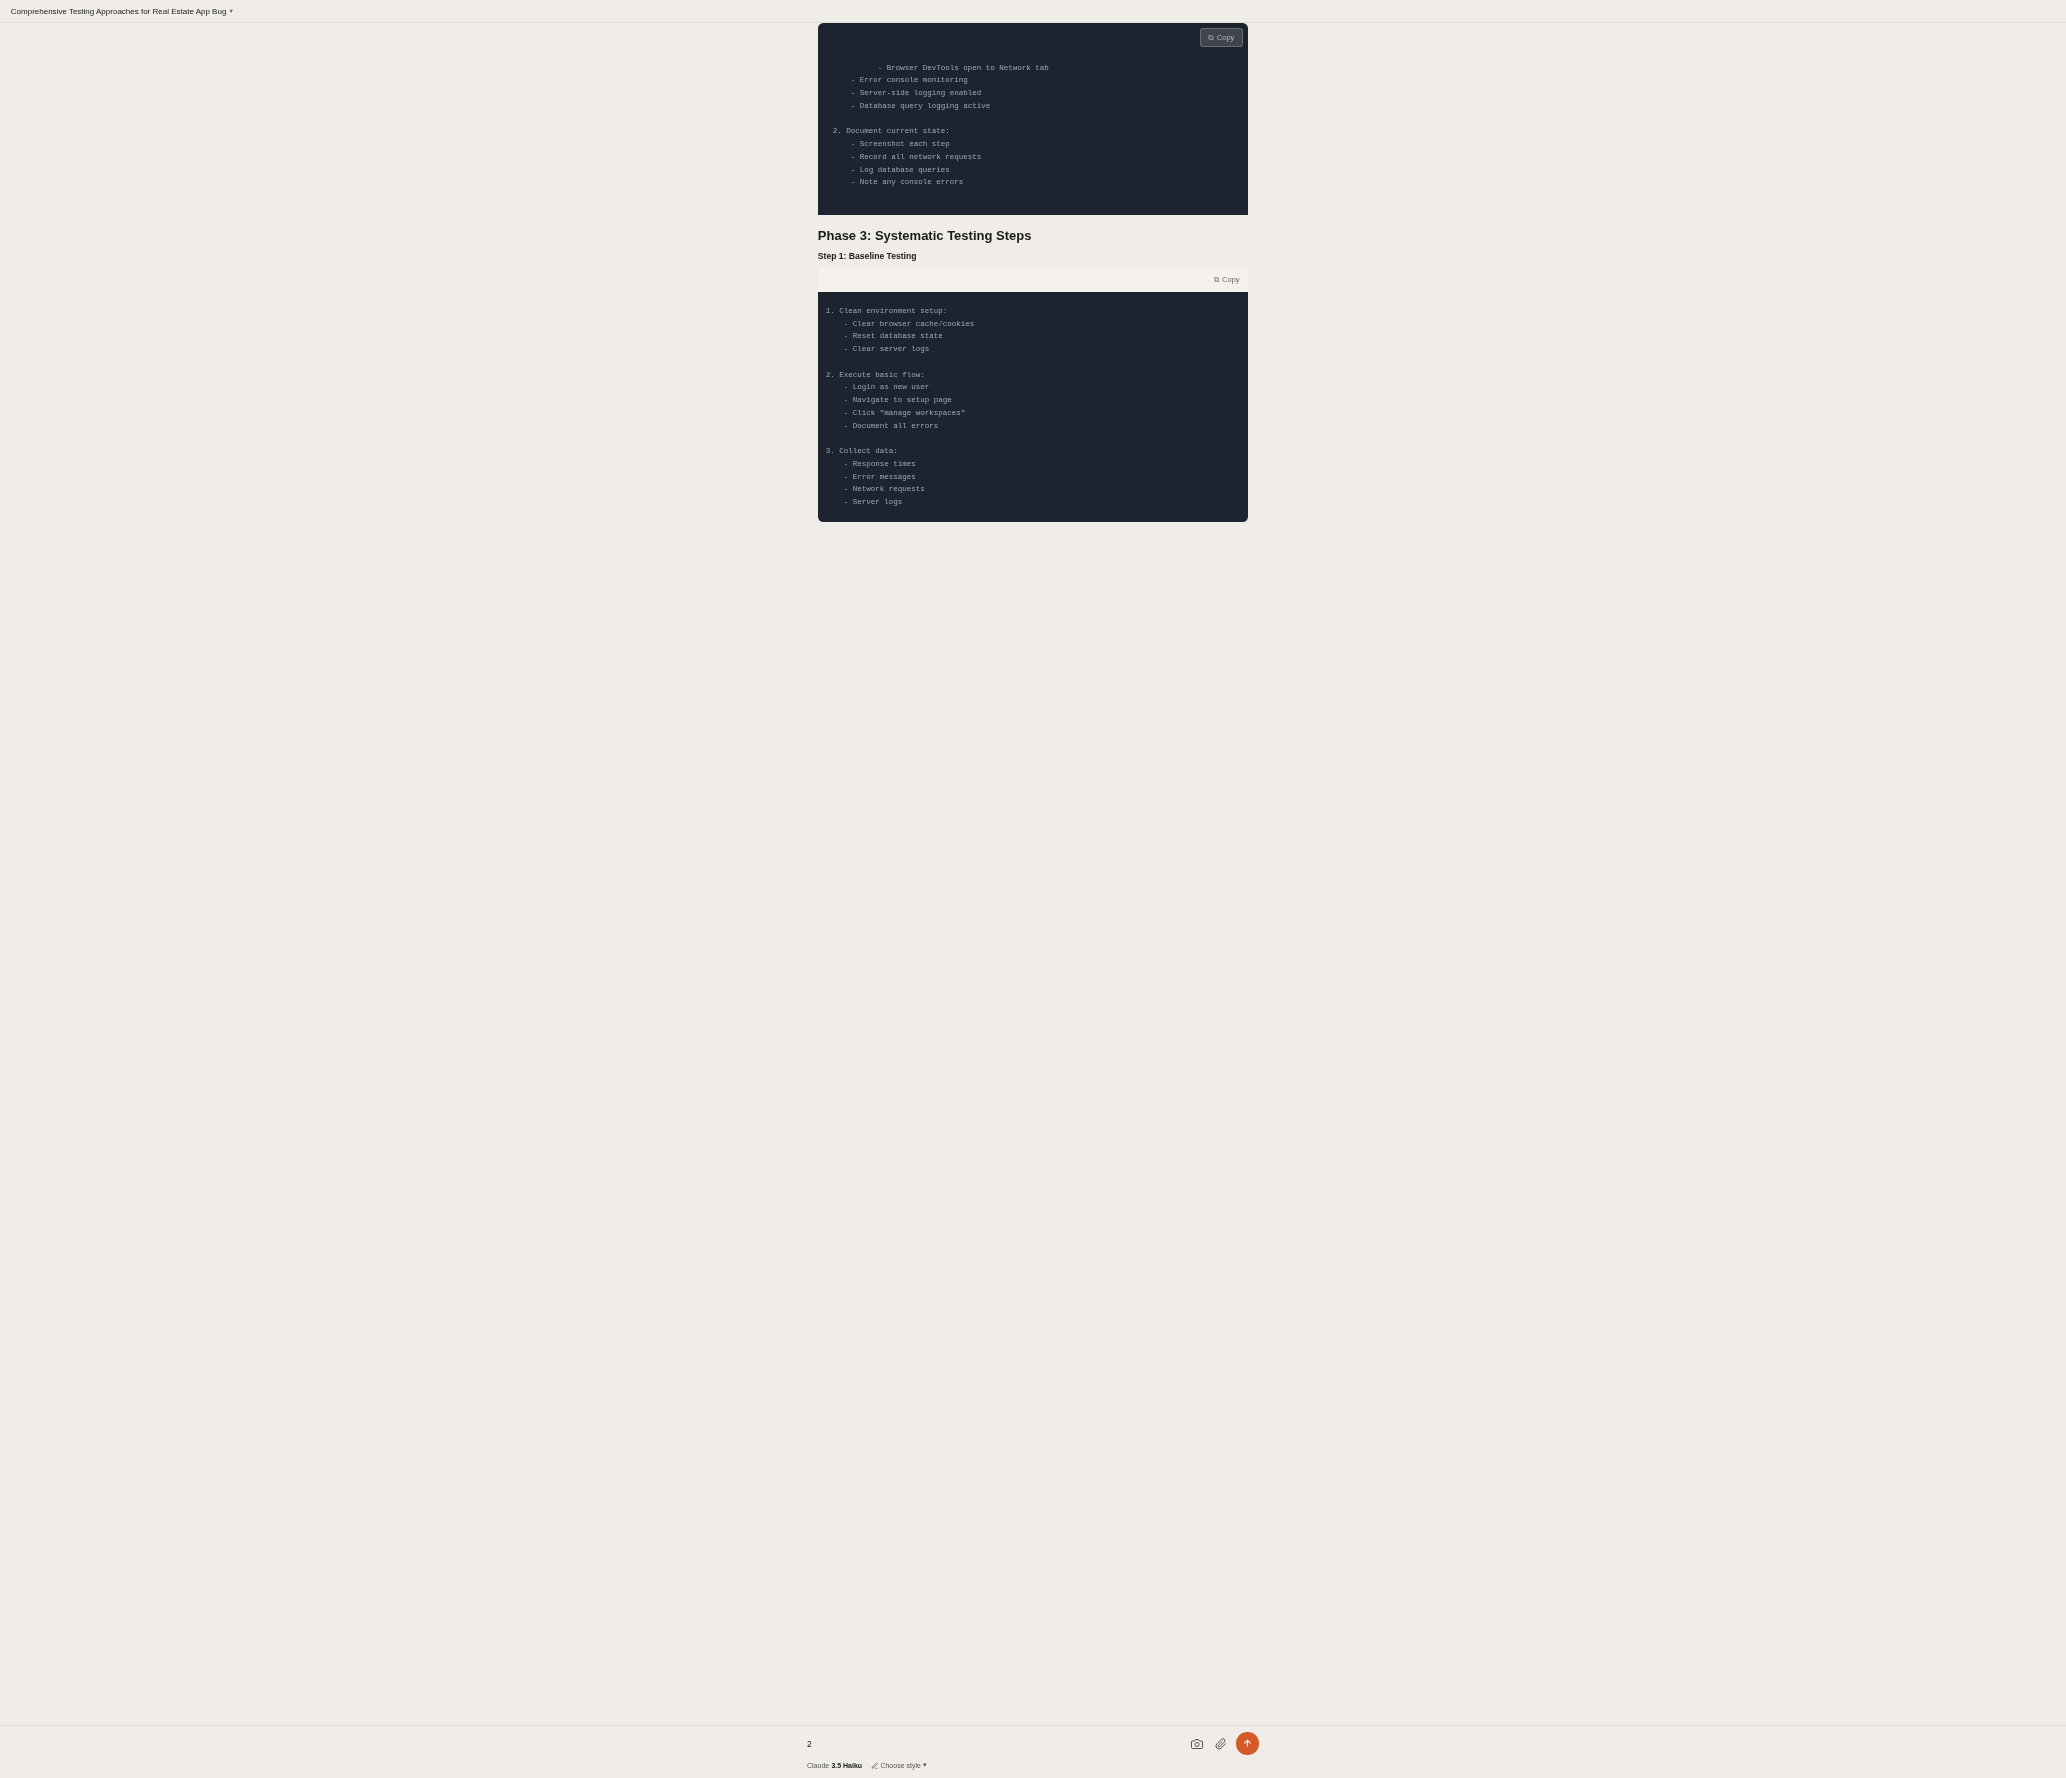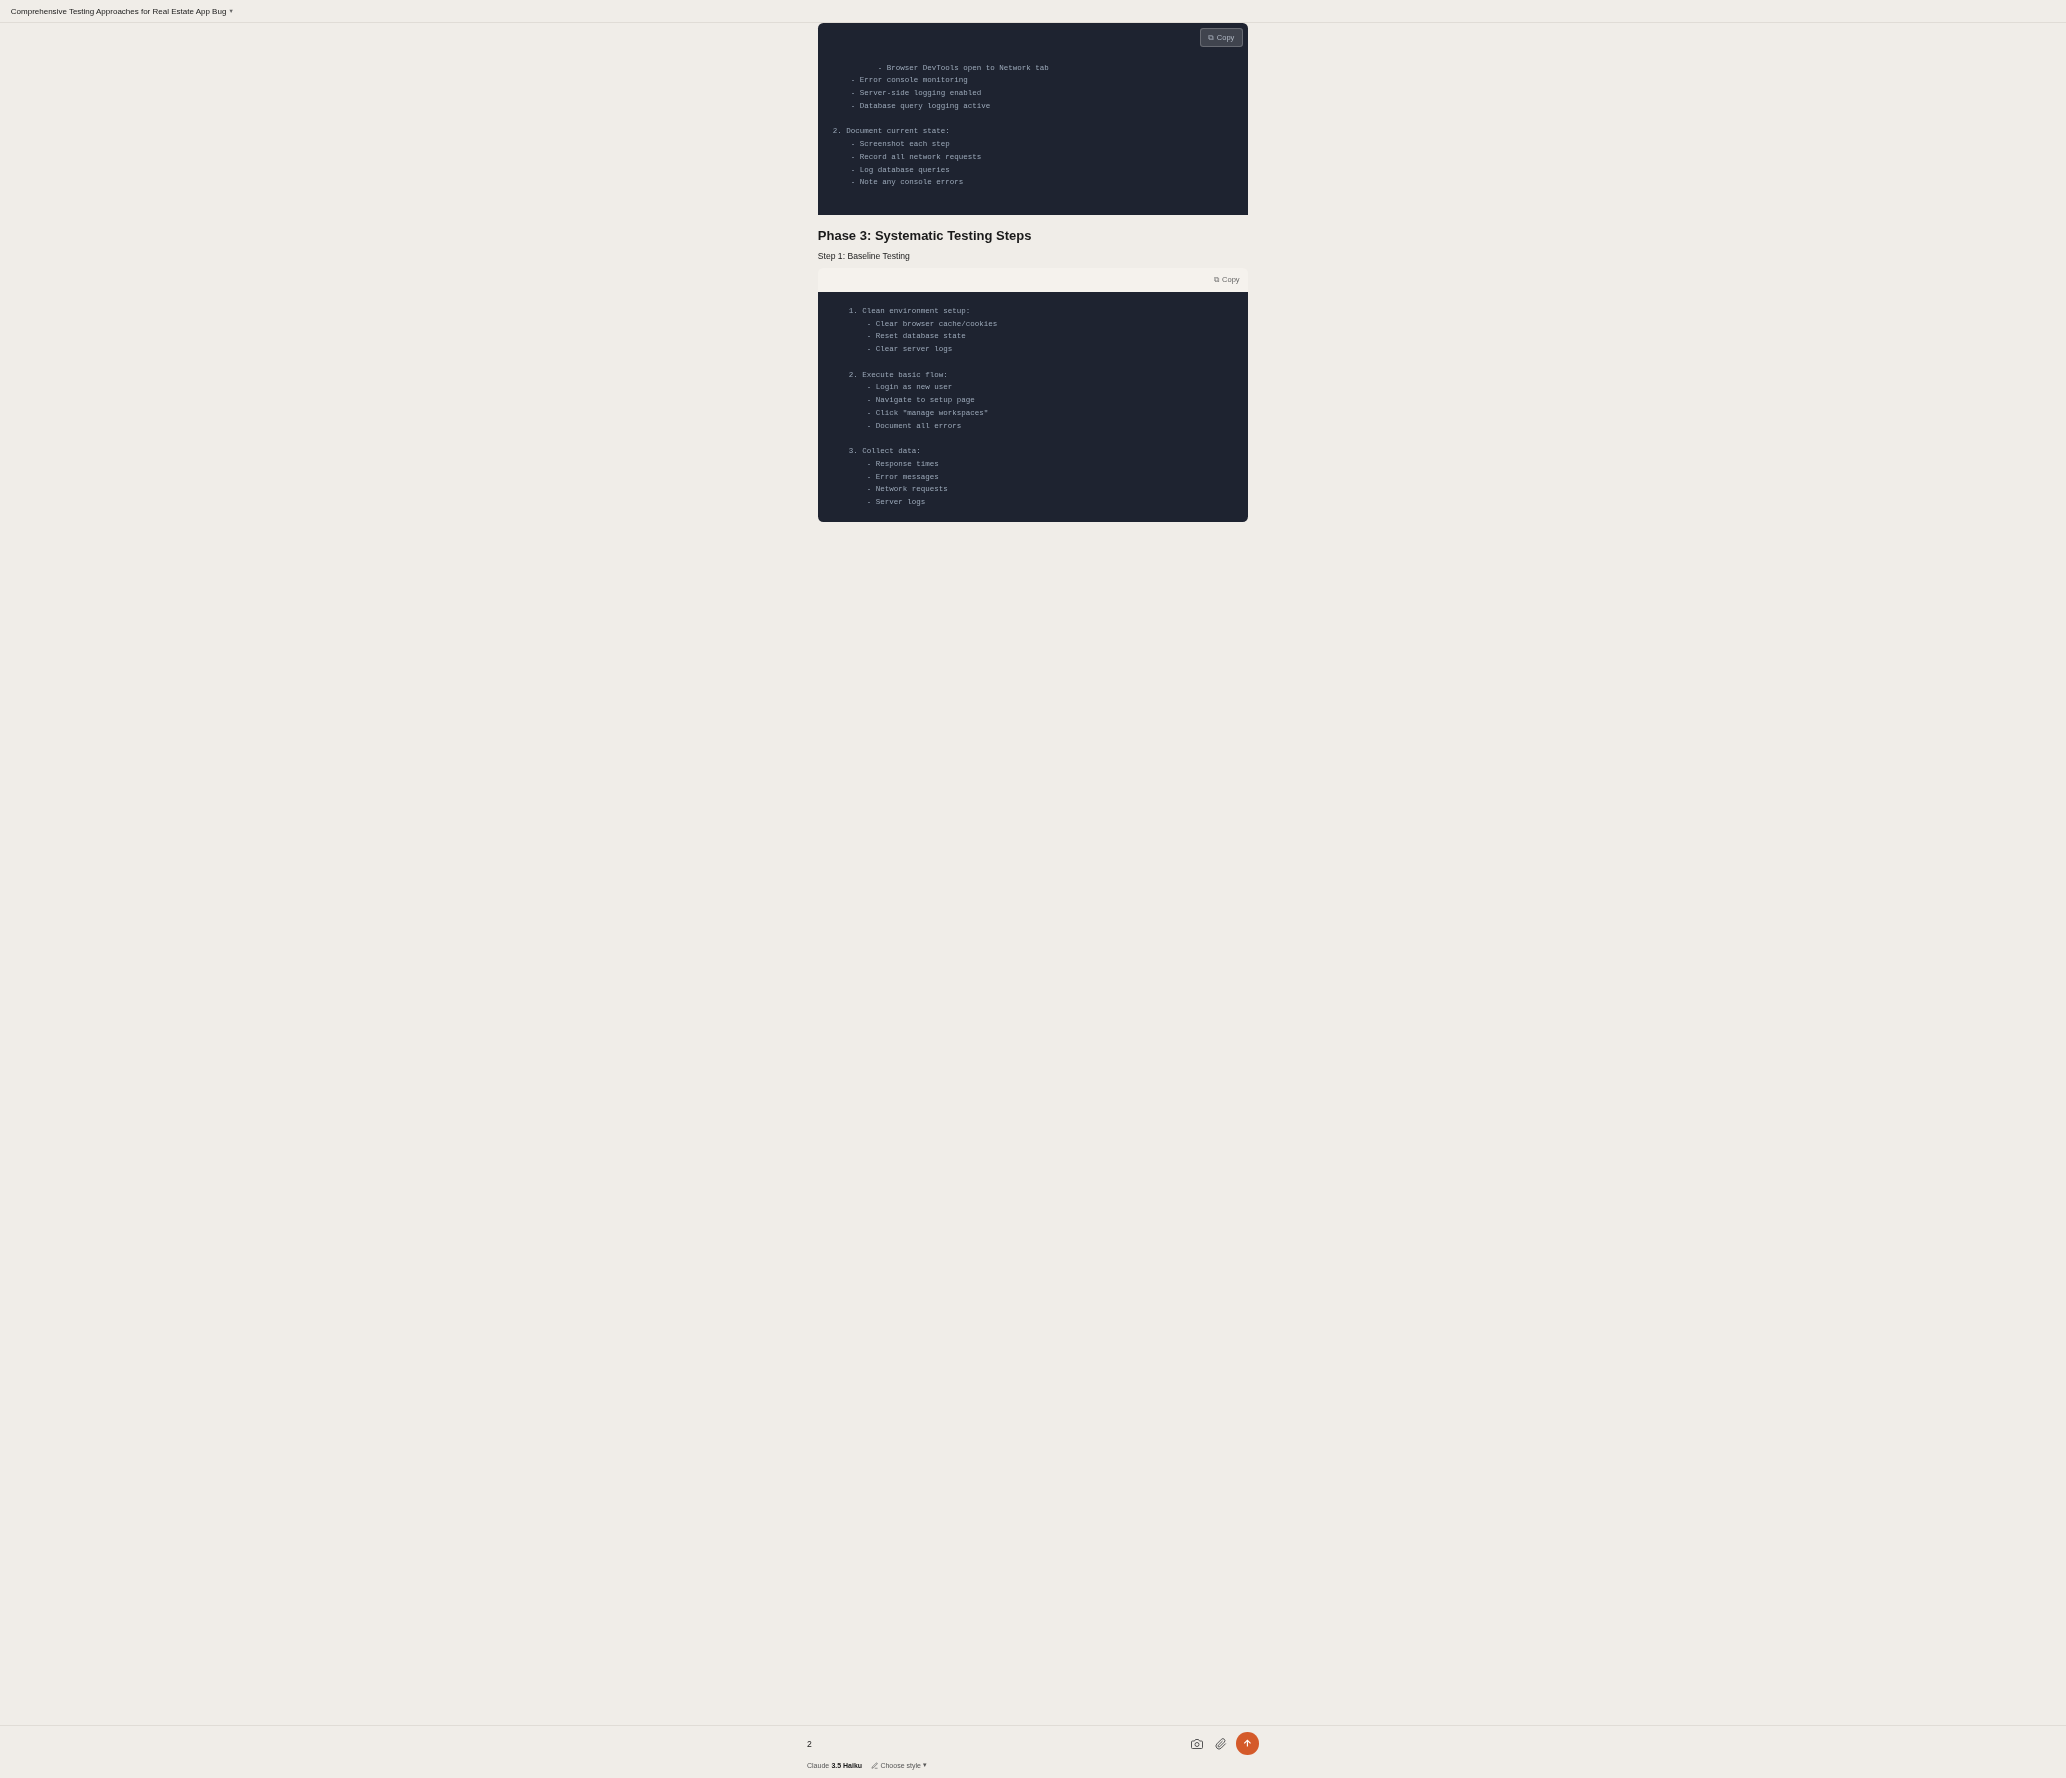--- a/index.html
+++ b/index.html
@@ -68,21 +68,21 @@
       font-size: 7.5px;
       cursor: pointer;
       display: flex;
       align-items: center;
       gap: 2.7px;
     }
 
     .code-block {
       background-color: #1e2330;
       border-radius: 0 0 5.4px 5.4px;
-      padding: 13px 31px;
+      padding: 13px 8px;
       font-family: 'Courier New', 'Monaco', monospace;
       font-size: 7.5px;
       line-height: 1.7;
       color: #9ba8b8;
       overflow-x: auto;
       white-space: pre;
     }
 
     .code-block-standalone {
       background-color: #1e2330;
@@ -99,21 +99,21 @@
 
     .section-heading {
       font-size: 13px;
       font-weight: 600;
       color: #1a1a1a;
       margin: 13px 0 5.4px 0;
     }
 
     .step-heading {
       font-size: 8.6px;
-      font-weight: 400;
+      font-weight: 700;
       color: #1a1a1a;
       margin: 8.6px 0 6.5px 0;
     }
 
     .bottom-bar {
       position: fixed;
       bottom: 0;
       left: 0;
       right: 0;
       background-color: #f0ede8;

